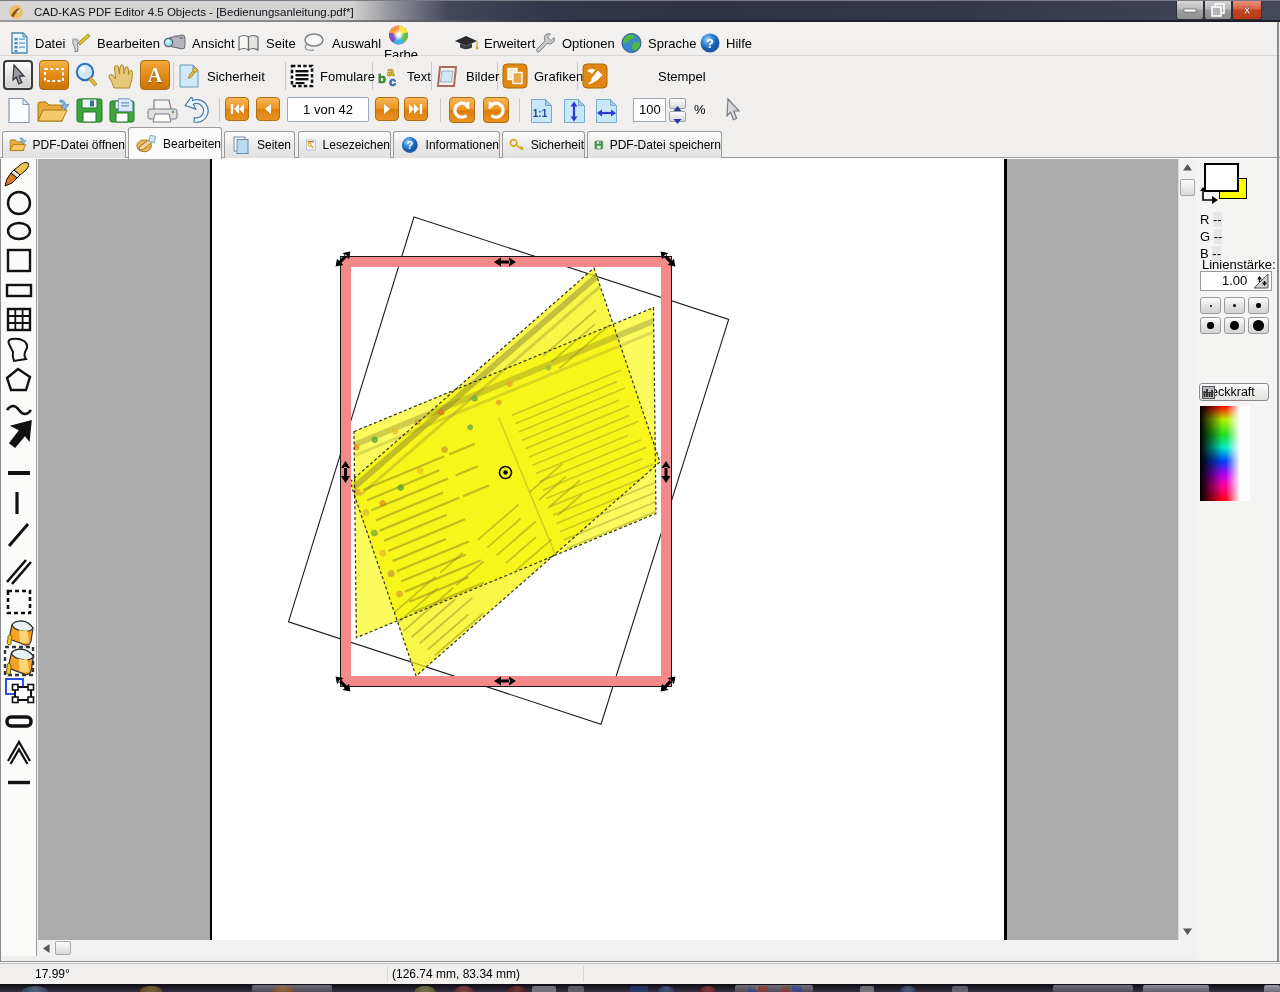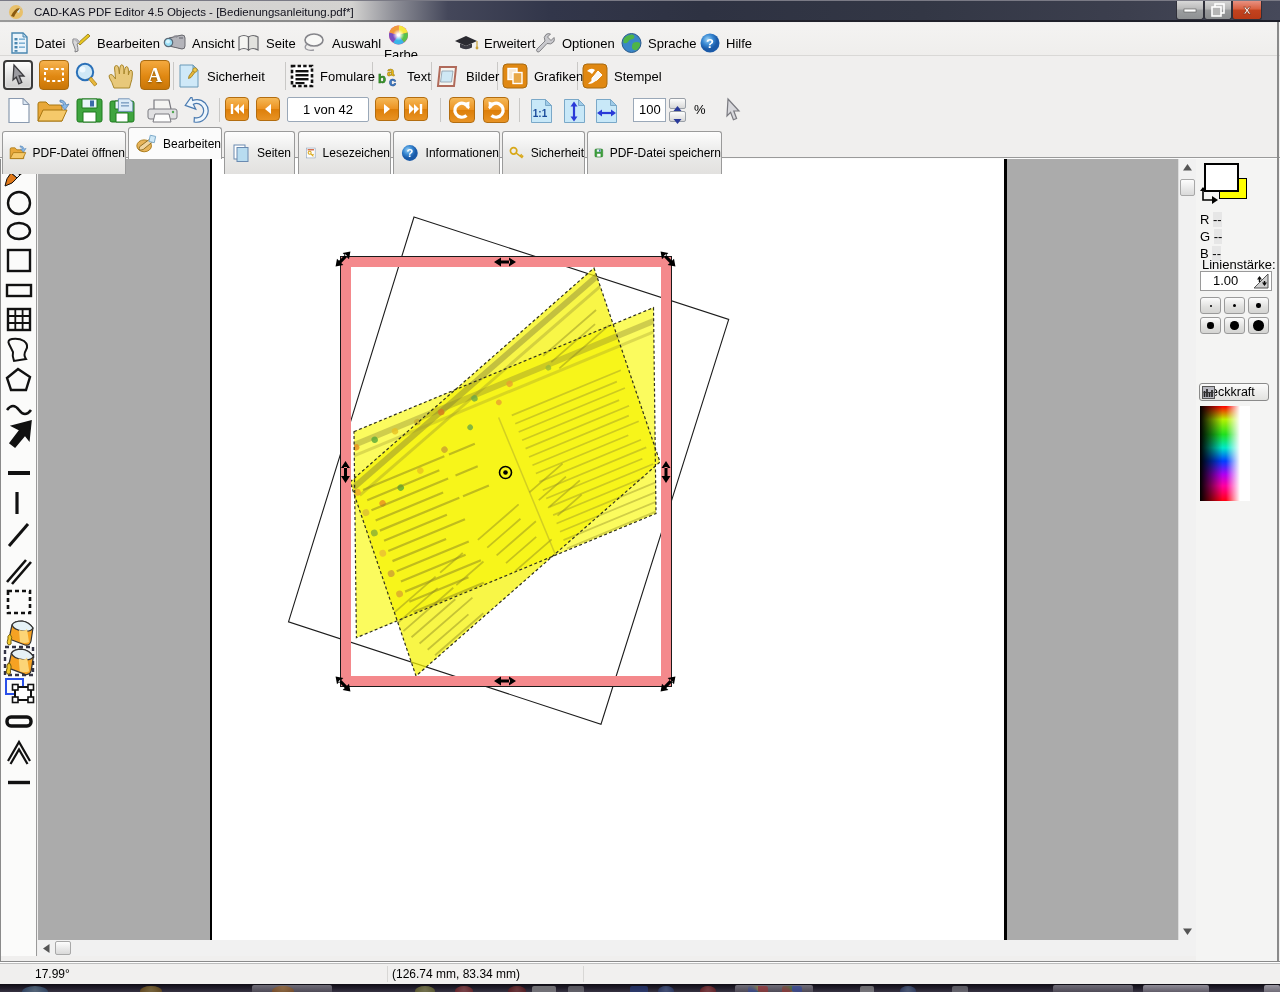--- a/index.html
+++ b/index.html
@@ -35,21 +35,21 @@
 
 #tb3 { position:absolute; left:0; top:95px; width:1280px; height:32px; background:#f0efee; }
 .navbtn { position:absolute; top:2px; width:24px; height:24px; border-radius:4px;
   background:linear-gradient(180deg,#f5b857 0%,#ec9220 50%,#dd7f0a 52%,#e89324 100%);
   border:1px solid #b36d10; color:#fff; display:flex; align-items:center; justify-content:center; font-size:12px; font-weight:bold; }
 .vsep { position:absolute; top:3px; width:1px; height:24px; background:#c9c8c6; }
 
 
 #tabs { position:absolute; left:0; top:127px; width:1280px; height:32px; background:#f0efee; }
 #tabs .border { position:absolute; left:0; top:30px; width:1280px; height:2px; background:#fbfbfb; border-top:1px solid #9a9a9a; }
-.tab { white-space:nowrap; position:absolute; top:4px; height:43px; background:linear-gradient(180deg,#fdfdfd 0%,#ececeb 45%,#e2e1df 100%);
+.tab { white-space:nowrap; position:absolute; top:4px; height:27px; background:linear-gradient(180deg,#fdfdfd 0%,#ececeb 45%,#e2e1df 100%);
   border:1px solid #9a9a9a; border-bottom:none; border-radius:3px 3px 0 0; display:flex; align-items:center; font-size:12px; color:#000; z-index:1; }
 .tab.sel { top:0px; height:32px; background:#fbfbfb; z-index:3; font-size:12px; }
 .tab svg, .tab .ticon { margin:0 6px 0 6px; }
 
 
 #lefttools { position:absolute; left:0; top:159px; width:37px; height:797px; background:#fbfbfa; border-right:1px solid #9a9a9a; }
 #canvas { position:absolute; left:38px; top:159px; width:1140px; height:781px; background:#ababab; overflow:hidden; }
 #page { position:absolute; left:172px; top:0px; width:797px; height:781px; background:#fff; border-left:2px solid #000; border-right:3px solid #000; }
 #vscroll { position:absolute; left:1178px; top:159px; width:18px; height:781px; background:#f1f1f1; border-left:1px solid #dcdcdc; }
 #hscroll { position:absolute; left:38px; top:940px; width:1158px; height:16px; background:#f1f1f1; }
@@ -273,21 +273,21 @@
     <span>Bilder</span>
     </div>
   <div class="tlabel" style="left:502px;">
     <svg width="26" height="26" viewBox="0 0 26 26" style="margin-right:6px;">
         <rect x="1" y="1" width="24" height="24" rx="4" fill="#e08812" stroke="#a86a10"></rect>
         <rect x="6" y="5.5" width="9" height="11" fill="#f7e9d4" stroke="#fff" stroke-width="1.4"></rect>
         <rect x="11" y="9.5" width="9" height="11" fill="#e8a847" stroke="#fff" stroke-width="1.4"></rect>
       </svg>
     <span>Grafiken</span>
     </div>
-  <div class="tlabel" style="left:582px;">
+  <div class="tlabel" style="left:582px;gap:44px;">
     <svg width="26" height="26" viewBox="0 0 26 26" style="margin-right:6px;">
         <rect x="1" y="1" width="24" height="24" rx="4" fill="#e08812" stroke="#a86a10"></rect>
         <path d="M5 8 Q9 4 13 7 L10 11 Q8 9 5 8 Z" fill="#fff"></path>
         <path d="M12 13 L16 8 L20 12 L15 17 Q12 19 10 18 Q9 15 12 13 Z" fill="#f7f7f7" stroke="#fff"></path>
         <path d="M6 21 Q10 16 13 18 Q11 21 6 21 Z" fill="#fff"></path>
       </svg>
     <span>Stempel</span>
     </div>
 </div>
 <div id="tb3">
@@ -639,21 +639,21 @@
   <div class="abs" style="left:8px;top:4px;width:35px;height:29px;background:#fff;border:2px solid #000;"></div>
   <svg class="abs" style="left:3px;top:27px;" width="20" height="20" viewBox="0 0 20 20">
       <path d="M4 2 v12 h10" fill="none" stroke="#000" stroke-width="1.6"></path>
       <path d="M13 10 L19 14 L13 18 Z" fill="#000"></path>
       <path d="M1 5 L4 1 L7 5 Z" fill="#000"></path>
     </svg>
   <div class="abs" style="left:4px;top:53px;font-size:13px;">R <span style="background:#e6e6e6;">--</span></div>
   <div class="abs" style="left:4px;top:70px;font-size:13px;">G <span style="background:#e6e6e6;">--</span></div>
   <div class="abs" style="left:4px;top:87px;font-size:13px;">B <span style="background:#e6e6e6;">--</span></div>
   <div class="abs" style="left:6px;top:98px;font-size:13px;">Linienstärke:</div>
-  <div class="abs" style="left:4px;top:112px;width:72px;height:20px;background:#fff;border:1px solid #9a9a9a;font-size:13px;line-height:18px;padding-left:12px;">1.00
+  <div class="abs" style="left:4px;top:112px;width:72px;height:20px;background:#fff;border:1px solid #9a9a9a;font-size:13px;line-height:18px;padding-left:21px;">1.00
     <svg class="abs" style="right:2px;top:1px;" width="16" height="16" viewBox="0 0 16 16">
         <path d="M1 15 L15 1 L15 15 Z" fill="#d0d0d0" stroke="#555" stroke-width="1"></path>
         <path d="M4 6.5 L6.5 3 L9 6.5 Z" fill="#111"></path>
         <path d="M9 9.5 L11.5 13 L14 9.5 Z" fill="#111"></path>
         <path d="M6.5 4 v5 M11.5 8 v4" stroke="#111" stroke-width="1.4"></path>
       </svg>
   </div>
   <div class="abs dotbtn" style="left:4px;top:138px;">
       <i style="width:2px;height:2px;"></i>
     </div>

